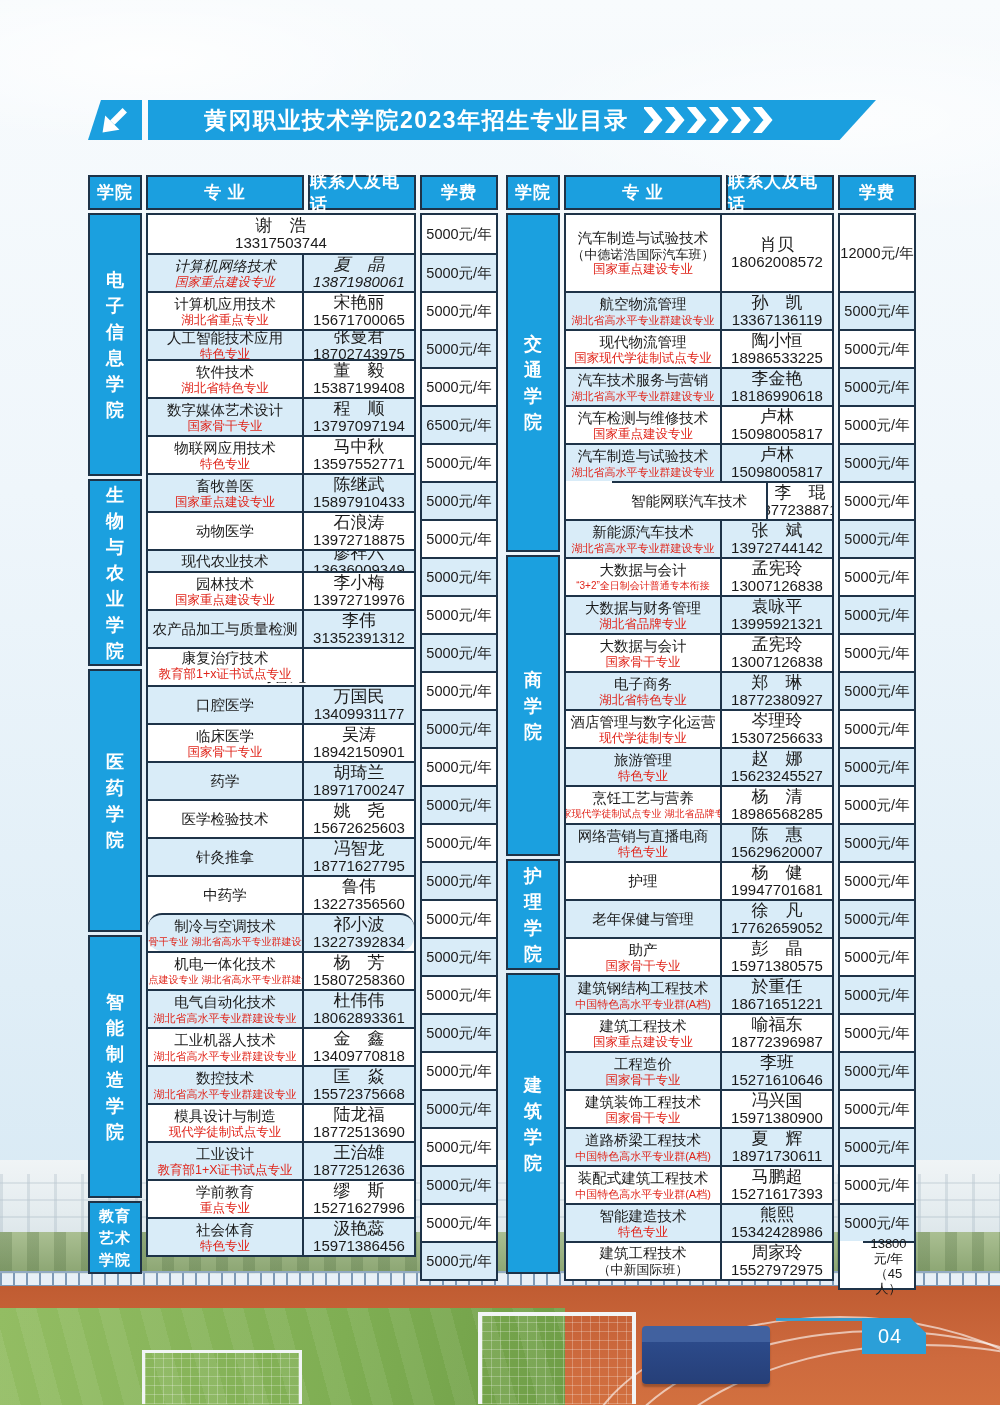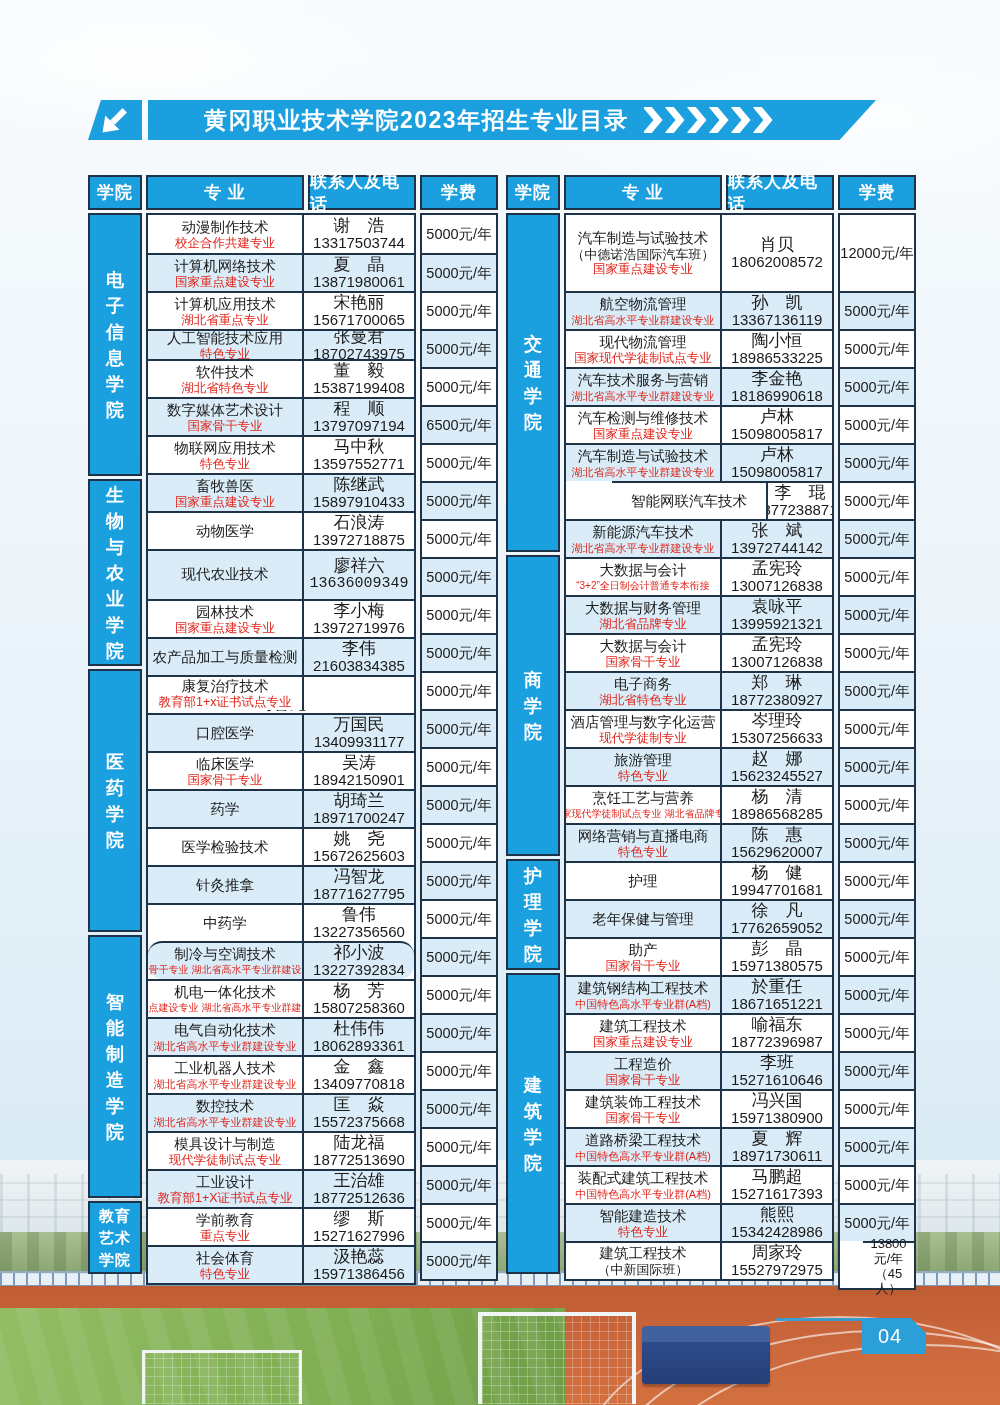--- a/index.html
+++ b/index.html
@@ -166,30 +166,26 @@
             </div>
             <div class="college-cell" style="height: 263px;">
               <div class="college-name">智<br>能<br>制<br>造<br>学<br>院</div>
             </div>
             <div class="college-cell" style="height: 73px;">
               <div class="college-name two">教育<br>艺术<br>学院</div>
             </div>
           </div>
           <div class="majors-grid">
             <div class="g-row" style="height: 38px;">
-              <div class="major-cell">
-                <div class="major-name">动漫制作技术</div>
-                <div class="major-tag">校企合作共建专业</div>
-              </div>
               <div class="contact-cell">
                 <div class="contact-name">谢　浩</div>
                 <div class="contact-phone">13317503744</div>
               </div>
             </div>
-            <div class="g-row alt" style="height: 38px;">
+            <div class="g-row alt" style="height: 38px; font-style: italic;">
               <div class="major-cell">
                 <div class="major-name">计算机网络技术</div>
                 <div class="major-tag">国家重点建设专业</div>
               </div>
               <div class="contact-cell">
                 <div class="contact-name">夏　晶</div>
                 <div class="contact-phone">13871980061</div>
               </div>
             </div>
             <div class="g-row" style="height: 38px;">
@@ -254,21 +250,21 @@
             </div>
             <div class="g-row" style="height: 38px;">
               <div class="major-cell">
                 <div class="major-name">动物医学</div>
               </div>
               <div class="contact-cell">
                 <div class="contact-name">石浪涛</div>
                 <div class="contact-phone">13972718875</div>
               </div>
             </div>
-            <div class="g-row alt" style="height: 50px; font-family: Liberation Mono, monospace;">
+            <div class="g-row alt" style="height: 22px;">
               <div class="major-cell">
                 <div class="major-name">现代农业技术</div>
               </div>
               <div class="contact-cell">
                 <div class="contact-name">廖祥六</div>
                 <div class="contact-phone">13636009349</div>
               </div>
             </div>
             <div class="g-row" style="height: 38px;">
               <div class="major-cell">
@@ -279,21 +275,21 @@
                 <div class="contact-name">李小梅</div>
                 <div class="contact-phone">13972719976</div>
               </div>
             </div>
             <div class="g-row alt" style="height: 38px;">
               <div class="major-cell">
                 <div class="major-name">农产品加工与质量检测</div>
               </div>
               <div class="contact-cell">
                 <div class="contact-name">李伟</div>
-                <div class="contact-phone">21603834385</div>
+                <div class="contact-phone">31352391312</div>
               </div>
             </div>
             <div class="g-row" style="height: 38px; flex-direction: column;">
               <div class="major-cell">
                 <div class="major-name">康复治疗技术</div>
                 <div class="major-tag">教育部1+x证书试点专业</div>
               </div>
               <div class="contact-cell">
                 <div class="contact-name">冯智龙</div>
                 <div class="contact-phone">18771627795</div>

